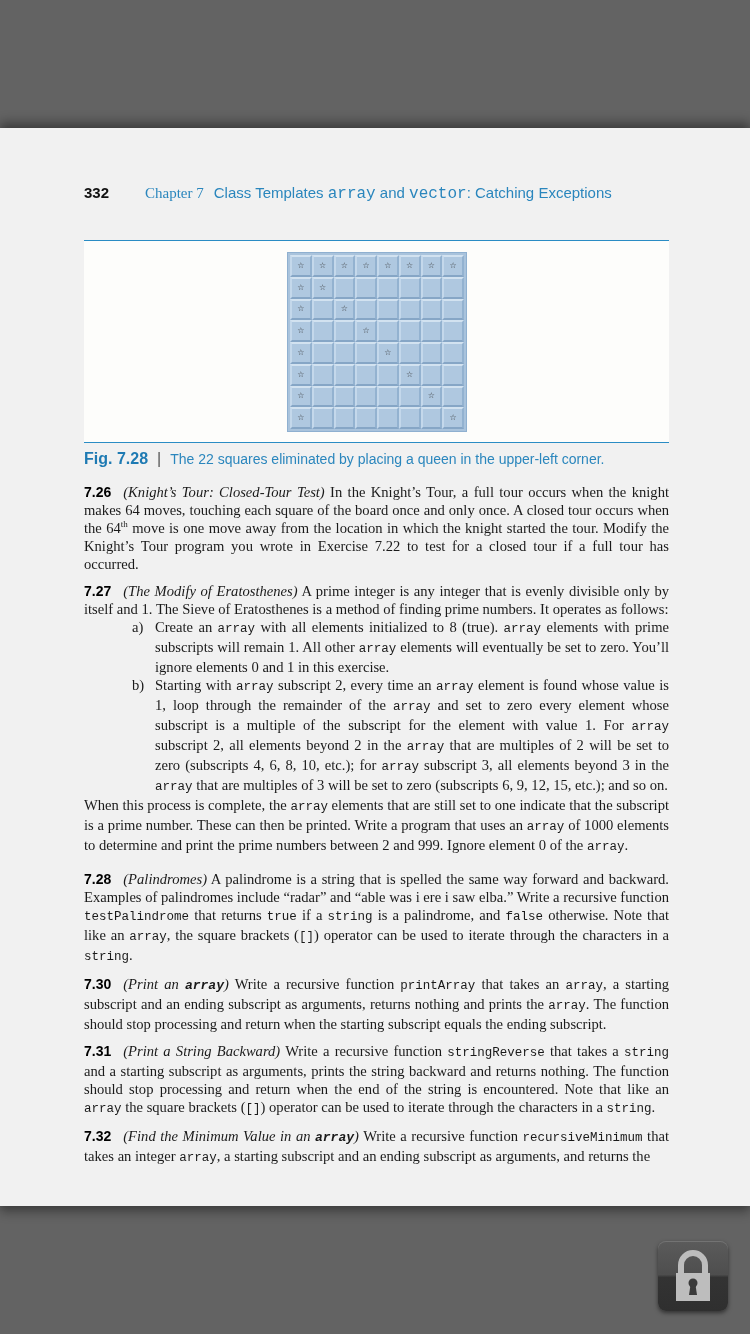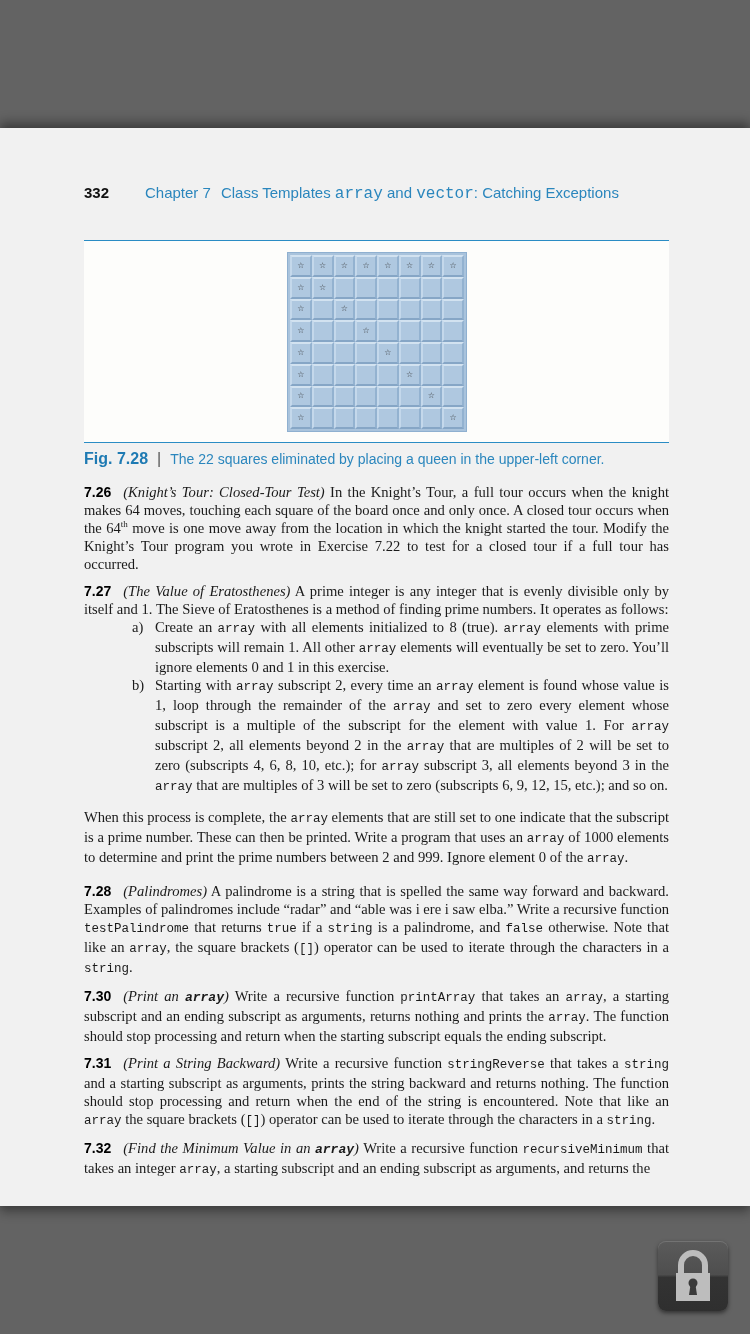--- a/index.html
+++ b/index.html
@@ -12,21 +12,21 @@
     position:absolute; left:0; top:128px; width:750px; height:1078px;
     background:#f1f1f1;
     box-shadow: 0 -6px 10px rgba(0,0,0,0.35), 0 6px 10px rgba(0,0,0,0.35);
   }
   .running-head {
     position:absolute; left:84px; top:56px; right:82px;
     font-family:"Liberation Sans", sans-serif; font-size:15px;
     color:#2a86bd; white-space:nowrap;
   }
   .running-head .pnum { color:#111; font-weight:bold; display:inline-block; width:61px; }
-  .running-head .chap { margin-right:10px; }
+  .running-head .chap { margin-right:10px;font-family:Liberation Serif, serif; }
   .mono { font-family:"Liberation Mono", monospace; }
   .running-head .mono { font-size:16px; }
 
   .figure {
     position:absolute; left:84px; top:112px; width:585px; height:201px;
     border-top:1.5px solid #2a8cc4; border-bottom:1px solid #2a8cc4;
     background:#fdfdfb;
   }
   .board {
     position:absolute; left:203px; top:11px; width:180px; height:180px;
@@ -52,21 +52,21 @@
     position:absolute; left:84px; top:355px; width:585px;
     font-size:14.6px; line-height:18px; color:#1a1a1a; text-align:justify;
   }
   .ex { margin:0 0 9px 0; }
   .exnum { font-family:"Liberation Sans", sans-serif; font-weight:bold; color:#000000; font-size:14px; margin-right:12px; }
   .ex i { font-style:italic; }
   .ex b.mono-b { font-family:"Liberation Mono", monospace; font-weight:bold; font-style:italic; font-size:13px; }
   .code { font-family:"Liberation Mono", monospace; font-size:12.5px; }
   .sub-item { position:relative; padding-left:71px; margin:0; }
   .sub-item .lbl { position:absolute; left:48px; top:0; }
-  .after { margin:12px 0 14px 0; }
+  .after { margin:0 0 14px 0; }
   .section-title {
     font-family:"Liberation Sans", sans-serif; font-weight:bold; color:#1e7ab3;
     font-size:19px; margin:0 0 8px 0; line-height:24px;
   }
   sup { font-size:9px; line-height:0; }
 
   .lock-button {
     position:absolute; left:658px; top:1241px; width:70px; height:70px;
     border-radius:8px;
     background:linear-gradient(#5b5b5b 0%, #4e4e4e 48%, #333 52%, #2f2f2f 100%);
@@ -198,21 +198,21 @@
   <div class="caption">
     <span class="fig">Fig. 7.28</span><span class="bar">|</span><span>The 22 squares eliminated by placing a queen in the upper-left corner.</span>
   </div>
 
   <div class="body-text">
     <p class="ex">
       <span class="exnum">7.26</span><i>(Knight’s Tour: Closed-Tour Test)</i><span> In the Knight’s Tour, a full tour occurs when the knight makes 64 moves, touching each square of the board once and only once. A closed tour occurs when the 64</span><sup>th</sup><span> move is one move away from the location in which the knight started the tour. Modify the Knight’s Tour program you wrote in Exercise 7.22 to test for a closed tour if a full tour has occurred.</span>
     </p>
 
     <p class="ex" style="margin-bottom:0">
-      <span class="exnum">7.27</span><i>(The Value of Eratosthenes)</i><span> A prime integer is any integer that is evenly divisible only by itself and 1. The Sieve of Eratosthenes is a method of finding prime numbers. It operates as follows:</span>
+      <span class="exnum">7.27</span><i>(The Modify of Eratosthenes)</i><span> A prime integer is any integer that is evenly divisible only by itself and 1. The Sieve of Eratosthenes is a method of finding prime numbers. It operates as follows:</span>
     </p>
     <p class="sub-item">
       <span class="lbl">a)</span><span>Create an </span><span class="code">array</span><span> with all elements initialized to 8 (true). </span><span class="code">array</span><span> elements with prime subscripts will remain 1. All other </span><span class="code">array</span><span> elements will eventually be set to zero. You’ll ignore elements 0 and 1 in this exercise.</span>
     </p>
     <p class="sub-item">
       <span class="lbl">b)</span><span>Starting with </span><span class="code">array</span><span> subscript 2, every time an </span><span class="code">array</span><span> element is found whose value is 1, loop through the remainder of the </span><span class="code">array</span><span> and set to zero every element whose subscript is a multiple of the subscript for the element with value 1. For </span><span class="code">array</span><span> subscript 2, all elements beyond 2 in the </span><span class="code">array</span><span> that are multiples of 2 will be set to zero (subscripts 4, 6, 8, 10, etc.); for </span><span class="code">array</span><span> subscript 3, all elements beyond 3 in the </span><span class="code">array</span><span> that are multiples of 3 will be set to zero (subscripts 6, 9, 12, 15, etc.); and so on.</span>
     </p>
     <p class="after">
       <span>When this process is complete, the </span><span class="code">array</span><span> elements that are still set to one indicate that the subscript is a prime number. These can then be printed. Write a program that uses an </span><span class="code">array</span><span> of 1000 elements to determine and print the prime numbers between 2 and 999. Ignore element 0 of the </span><span class="code">array</span><span>.</span>
     </p>

